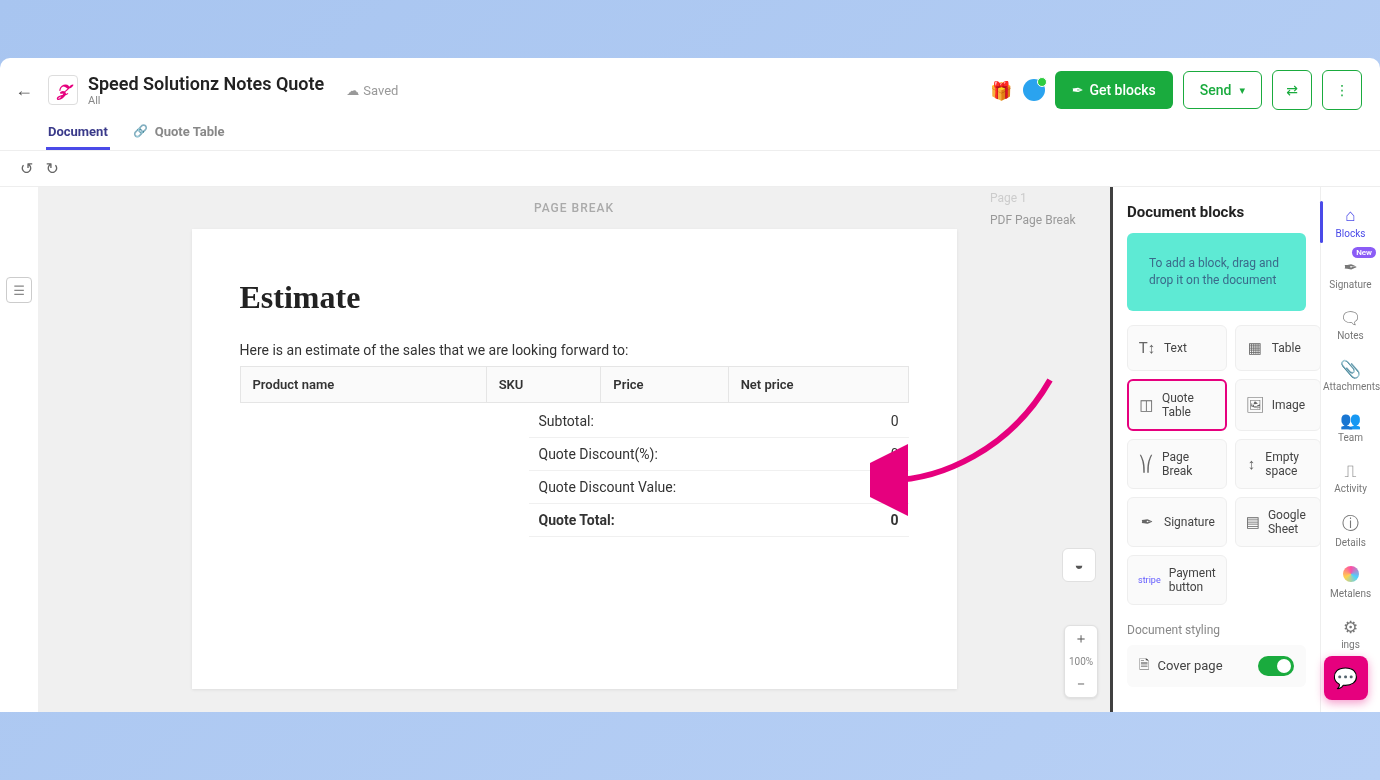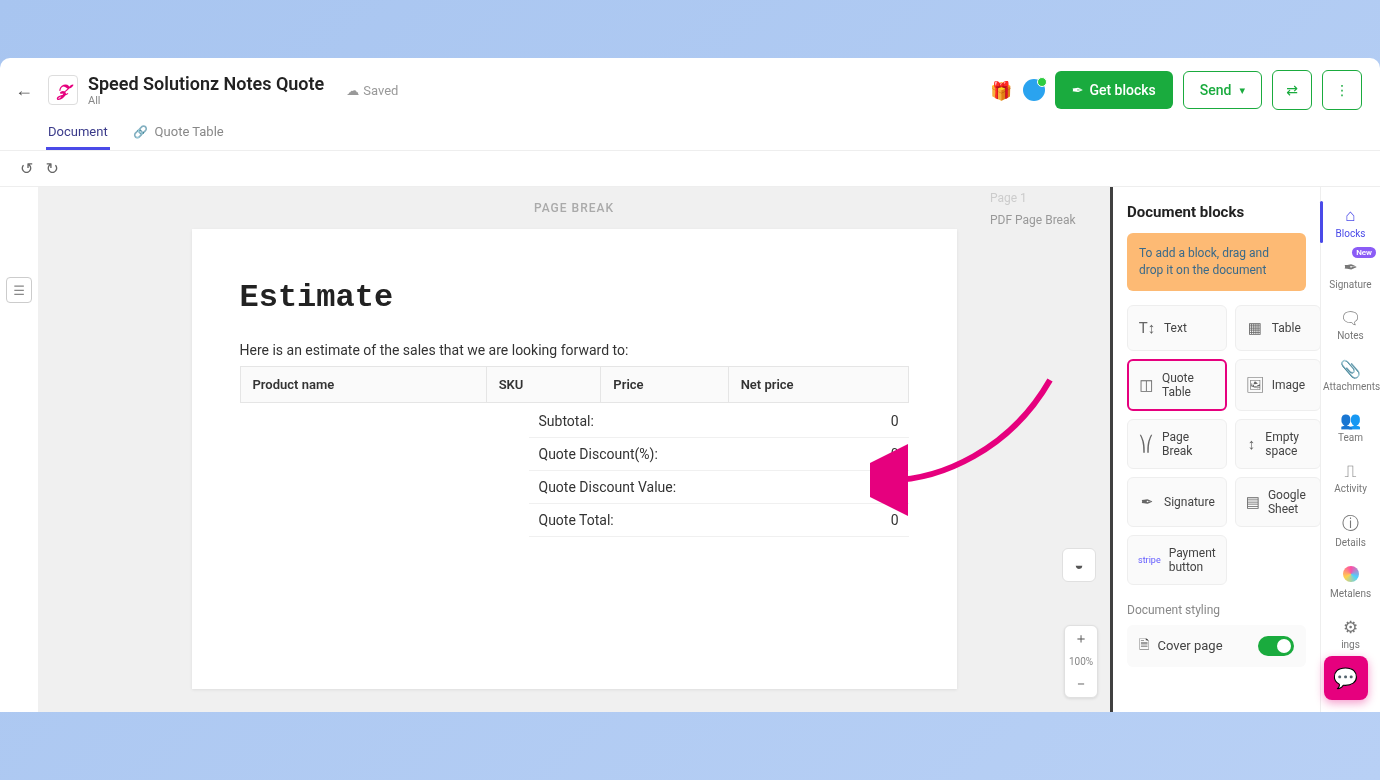--- a/index.html
+++ b/index.html
@@ -14,48 +14,48 @@
 .saved { margin-left:12px; color:#999; font-size:13px; display:flex;align-items:center;gap:4px; }
 .header-spacer { flex:1; }
 .gift-icon { font-size:18px; }
 .user-avatar { width:22px;height:22px;border-radius:50%;background:#2aa3ef;position:relative;display:inline-block; }
 .user-avatar::after{content:"";position:absolute;width:8px;height:8px;background:#2ecc40;border-radius:50%;right:-2px;top:-2px;border:1px solid #fff;}
 .btn { padding:10px 16px;border-radius:6px;font-size:14px;font-weight:500;cursor:pointer;display:inline-flex;align-items:center;gap:6px;border:1px solid transparent; }
 .btn-green { background:#1aab3e;color:#fff; }
 .btn-outline { background:#fff;color:#1aab3e;border-color:#1aab3e; }
 .btn-icon-only { width:40px;height:40px;padding:0;justify-content:center; }
 .tabs { display:flex;gap:22px;padding:6px 36px 0 46px;border-bottom:1px solid #eee; }
-.tab { padding:8px 2px;font-size:13px;font-weight:400;color:#888;display:flex;align-items:center;gap:6px;cursor:pointer;border-bottom:3px solid transparent; }
+.tab { padding:8px 2px;font-size:13px;font-weight:700;color:#888;display:flex;align-items:flex-start;gap:6px;cursor:pointer;border-bottom:3px solid transparent; }
 .tab.active { color:#3a3a8a;border-bottom-color:#4a4ae8; }
 .tab .link-icon { color:#e6007e;font-size:12px; }
 .toolbar-row { display:flex;align-items:center;gap:12px;padding:8px 20px;border-bottom:1px solid #eee; }
 .undo-redo { color:#666;font-size:16px;cursor:pointer; }
 .body-area { flex:1; display:flex; overflow:hidden; }
 .left-gutter { width:38px;display:flex;justify-content:center;padding-top:90px; }
 .outline-icon { width:26px;height:26px;border:1px solid #ccc;border-radius:4px;display:flex;align-items:center;justify-content:center;color:#888;font-size:13px; }
 .canvas-area { flex:1;background:#f0f0f0;position:relative;overflow:hidden; }
 .page-break-label { text-align:center;color:#aaa;font-size:12px;letter-spacing:1px;padding:14px 0;font-weight:500; }
 .document-page { background:#fff;margin:0 auto;width:765px;min-height:460px;padding:50px 48px;box-shadow:0 1px 3px rgba(0,0,0,0.08); }
-.estimate-title { font-family: Liberation Mono, monospace; font-size:32px;font-weight:600;color:#222;margin-bottom:26px; }
+.estimate-title { font-family: Liberation Serif, serif; font-size:32px;font-weight:600;color:#222;margin-bottom:26px; }
 .estimate-sub { font-size:14px;color:#333;margin-bottom:8px; }
 table.quote { width:100%;border-collapse:collapse; }
 table.quote th { text-align:left;background:#fafafa;border:1px solid #e5e5e5;padding:10px 12px;font-size:13px;font-weight:600;color:#333; }
 .totals { width:380px;margin-left:auto;margin-top:2px; }
 .totals-row { display:flex;justify-content:space-between;padding:8px 10px;font-size:14px;color:#333;border-bottom:1px solid #f0f0f0; }
-.totals-row.bold { font-weight:400; }
+.totals-row.bold { font-weight:700; }
 .page-thumbs { position:absolute;top:0;right:10px;width:110px;font-size:12px;color:#999; }
 .page-thumbs div { padding:4px 0; }
 .zoom-box { position:absolute;right:12px;bottom:14px;background:#fff;border:1px solid #e0e0e0;border-radius:6px;width:34px;display:flex;flex-direction:column;align-items:center;box-shadow:0 1px 3px rgba(0,0,0,0.1); }
 .zoom-box div { padding:4px 0;font-size:14px;color:#555;cursor:pointer; }
 .zoom-box .pct { font-size:10px;color:#888; }
 .paint-icon { position:absolute;right:14px;bottom:130px;background:#fff;border:1px solid #e0e0e0;border-radius:6px;width:34px;height:34px;display:flex;align-items:center;justify-content:center;font-size:15px;color:#555; }
 .right-panel { width:270px;border-left:3px solid #404040;display:flex; }
 .blocks-panel { flex:1;padding:16px 14px 12px 14px;overflow:auto; }
 .blocks-title { font-size:15px;font-weight:700;color:#222;margin-bottom:12px; }
-.hint { background:#fdba74;color:#3a6a8a;padding:12px;border-radius:6px;font-size:12px;margin-bottom:14px;line-height:1.4; }
+.hint { background:#5eead4;color:#3a6a8a;padding:22px;border-radius:6px;font-size:12px;margin-bottom:14px;line-height:1.4; }
 .blocks-grid { display:grid;grid-template-columns:1fr 1fr;gap:8px; }
 .block-btn { background:#fafafa;border:1px solid #eee;border-radius:6px;padding:10px 10px;font-size:12px;color:#444;display:flex;align-items:center;gap:8px;cursor:pointer;min-height:46px; }
 .block-btn.highlight { border:2px solid #e6007e; }
 .block-btn .bi { font-size:15px;color:#666;width:18px;text-align:center; }
 .block-btn .stripe { font-size:9px;font-weight:400;color:#635bff; }
 .styling-label { font-size:12px;color:#888;margin:18px 0 8px; }
 .cover-row { background:#fafafa;border-radius:6px;padding:10px 12px;display:flex;align-items:center;justify-content:space-between;font-size:13px;color:#444; }
 .toggle { width:36px;height:20px;background:#1aab3e;border-radius:10px;position:relative; }
 .toggle::after { content:"";position:absolute;width:14px;height:14px;background:#fff;border-radius:50%;right:3px;top:3px; }
 .side-tabs { width:60px;border-left:1px solid #eee;display:flex;flex-direction:column;align-items:center;padding-top:10px;gap:2px; }

